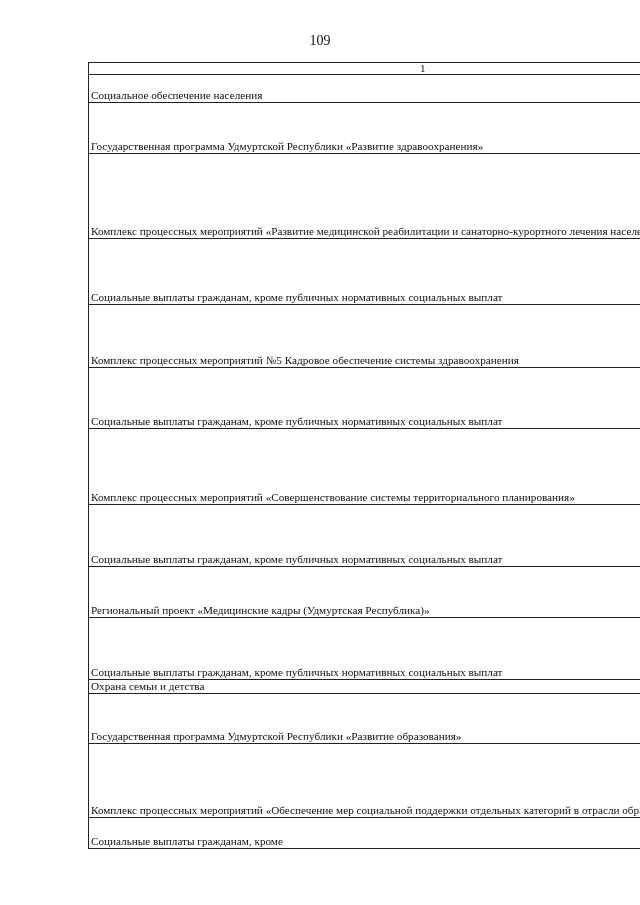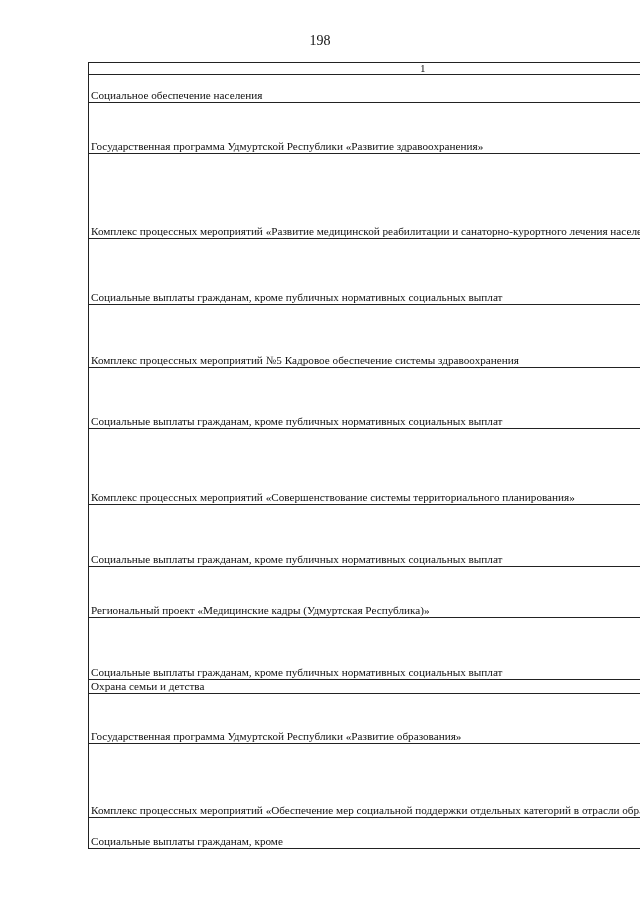--- a/index.html
+++ b/index.html
@@ -19,21 +19,21 @@
   table.budget td, table.budget th {
     border: 1px solid #222; padding: 0 2px; vertical-align: bottom;
     white-space: nowrap; overflow: hidden;
   }
   table.budget th { font-weight: normal; text-align: center; height: 11px; line-height: 11px; }
   td.name { white-space: normal; text-align: left; }
 </style>
 </head>
 <body>
 
-<div class="page-number">198</div>
+<div class="page-number">109</div>
 
 <table class="budget">
   <colgroup>
     <col style="width:119px">
 
   </colgroup>
   <thead>
     <tr>
       <th>1</th>
 

